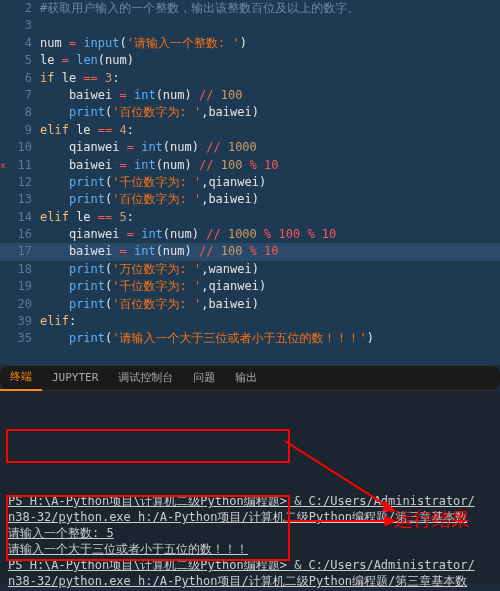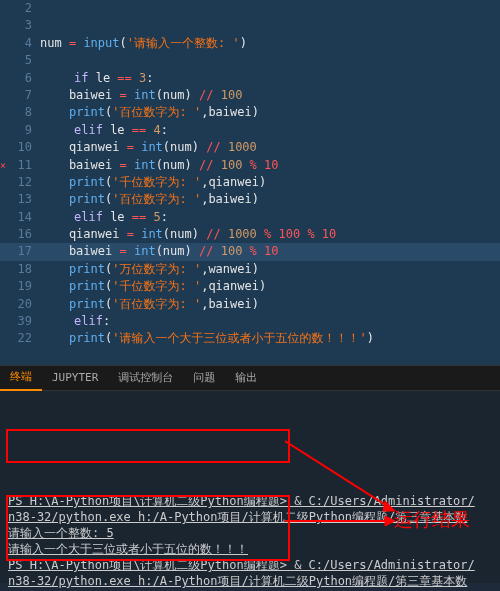--- a/index.html
+++ b/index.html
@@ -34,34 +34,35 @@
     user-select: none;
   }
   .err-mark {
     position: absolute;
     left: 0;
     color: #ff4444;
     font-size: 10px;
   }
   .code { white-space: pre; }
   .c-comment { color: #6a8aaa; }
-  .c-kw { color: #c4b5fd; margin-left: 34px; }
+  .c-kw { color: #fdba74; }
   .c-fn { color: #61afef; }
   .c-num { color: #d19a66; }
   .c-str { color: #f97316; }
   .c-op { color: #ff5555; }
   .c-id { color: #e5e5e5; }
 
   .tabbar {
     background: #1a1a1a;
     height: 24px;
     display: flex;
     align-items: center;
     border-top: 1px solid #333;
     border-bottom: 1px solid #333;
+    border-radius: 9px;
   }
   .tab {
     padding: 0 10px;
     font-size: 11px;
     color: #aaa;
     height: 24px;
     line-height: 24px;
     cursor: pointer;
   }
   .tab.active {
@@ -104,40 +105,40 @@
     position: absolute;
     stroke: #ff0000;
     fill: #ff0000;
     pointer-events: none;
   }
 </style>
 </head>
 <body>
 
 <div class="editor" id="editor">
-    <div class="line"><div class="gutter">2</div></div>
+    <div class="line"><div class="gutter">2</div><div class="code"><span class="c-comment">#获取用户输入的一个整数，输出该整数百位及以上的数字。</span></div></div>
     <div class="line"><div class="gutter">3</div><div class="code"></div></div>
     <div class="line"><div class="gutter">4</div><div class="code"><span class="c-id">num </span><span class="c-op">=</span><span class="c-id"> </span><span class="c-fn">input</span><span class="c-id">(</span><span class="c-str">'请输入一个整数: '</span><span class="c-id">)</span></div></div>
-    <div class="line"><div class="gutter">5</div></div>
+    <div class="line"><div class="gutter">5</div><div class="code"><span class="c-id">le </span><span class="c-op">=</span><span class="c-id"> </span><span class="c-fn">len</span><span class="c-id">(num)</span></div></div>
     <div class="line"><div class="gutter">6</div><div class="code"><span class="c-kw">if</span><span class="c-id"> le </span><span class="c-op">==</span><span class="c-id"> </span><span class="c-num">3</span><span class="c-id">:</span></div></div>
     <div class="line"><div class="gutter">7</div><div class="code"><span class="c-id">    baiwei </span><span class="c-op">=</span><span class="c-id"> </span><span class="c-fn">int</span><span class="c-id">(num) </span><span class="c-op">//</span><span class="c-id"> </span><span class="c-num">100</span></div></div>
     <div class="line"><div class="gutter">8</div><div class="code"><span class="c-id">    </span><span class="c-fn">print</span><span class="c-id">(</span><span class="c-str">'百位数字为: '</span><span class="c-id">,baiwei)</span></div></div>
     <div class="line"><div class="gutter">9</div><div class="code"><span class="c-kw">elif</span><span class="c-id"> le </span><span class="c-op">==</span><span class="c-id"> </span><span class="c-num">4</span><span class="c-id">:</span></div></div>
     <div class="line"><div class="gutter">10</div><div class="code"><span class="c-id">    qianwei </span><span class="c-op">=</span><span class="c-id"> </span><span class="c-fn">int</span><span class="c-id">(num) </span><span class="c-op">//</span><span class="c-id"> </span><span class="c-num">1000</span></div></div>
     <div class="line"><div class="gutter" style="position: relative;">11<span class="err-mark">×</span></div><div class="code"><span class="c-id">    baiwei </span><span class="c-op">=</span><span class="c-id"> </span><span class="c-fn">int</span><span class="c-id">(num) </span><span class="c-op">//</span><span class="c-id"> </span><span class="c-num">100</span><span class="c-id"> </span><span class="c-op">% 10</span></div></div>
     <div class="line"><div class="gutter">12</div><div class="code"><span class="c-id">    </span><span class="c-fn">print</span><span class="c-id">(</span><span class="c-str">'千位数字为: '</span><span class="c-id">,qianwei)</span></div></div>
     <div class="line"><div class="gutter">13</div><div class="code"><span class="c-id">    </span><span class="c-fn">print</span><span class="c-id">(</span><span class="c-str">'百位数字为: '</span><span class="c-id">,baiwei)</span></div></div>
     <div class="line"><div class="gutter">14</div><div class="code"><span class="c-kw">elif</span><span class="c-id"> le </span><span class="c-op">==</span><span class="c-id"> </span><span class="c-num">5</span><span class="c-id">:</span></div></div>
     <div class="line"><div class="gutter">16</div><div class="code"><span class="c-id">    qianwei </span><span class="c-op">=</span><span class="c-id"> </span><span class="c-fn">int</span><span class="c-id">(num) </span><span class="c-op">//</span><span class="c-id"> </span><span class="c-num">1000</span><span class="c-id"> </span><span class="c-op">% 100 % 10</span></div></div>
     <div class="line hl"><div class="gutter">17</div><div class="code"><span class="c-id">    baiwei </span><span class="c-op">=</span><span class="c-id"> </span><span class="c-fn">int</span><span class="c-id">(num) </span><span class="c-op">//</span><span class="c-id"> </span><span class="c-num">100</span><span class="c-id"> </span><span class="c-op">% 10</span></div></div>
     <div class="line"><div class="gutter">18</div><div class="code"><span class="c-id">    </span><span class="c-fn">print</span><span class="c-id">(</span><span class="c-str">'万位数字为: '</span><span class="c-id">,wanwei)</span></div></div>
     <div class="line"><div class="gutter">19</div><div class="code"><span class="c-id">    </span><span class="c-fn">print</span><span class="c-id">(</span><span class="c-str">'千位数字为: '</span><span class="c-id">,qianwei)</span></div></div>
     <div class="line"><div class="gutter">20</div><div class="code"><span class="c-id">    </span><span class="c-fn">print</span><span class="c-id">(</span><span class="c-str">'百位数字为: '</span><span class="c-id">,baiwei)</span></div></div>
     <div class="line"><div class="gutter">39</div><div class="code"><span class="c-kw">elif</span><span class="c-id">:</span></div></div>
-    <div class="line"><div class="gutter">22</div><div class="code"><span class="c-id">    </span><span class="c-fn">print</span><span class="c-id">(</span><span class="c-str">'请输入一个大于三位或者小于五位的数！！！'</span><span class="c-id">)</span></div></div>
+    <div class="line"><div class="gutter">35</div><div class="code"><span class="c-id">    </span><span class="c-fn">print</span><span class="c-id">(</span><span class="c-str">'请输入一个大于三位或者小于五位的数！！！'</span><span class="c-id">)</span></div></div>
   </div>
 
 <div class="tabbar" id="tabbar">
     <div class="tab active">终端</div>
     <div class="tab">JUPYTER</div>
     <div class="tab">调试控制台</div>
     <div class="tab">问题</div>
     <div class="tab">输出</div>
   </div>
 

